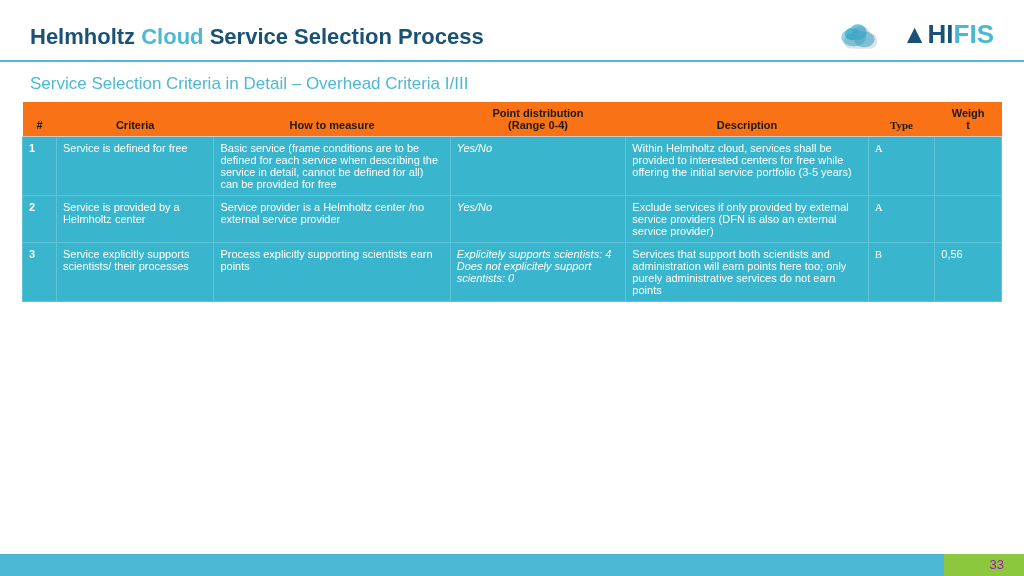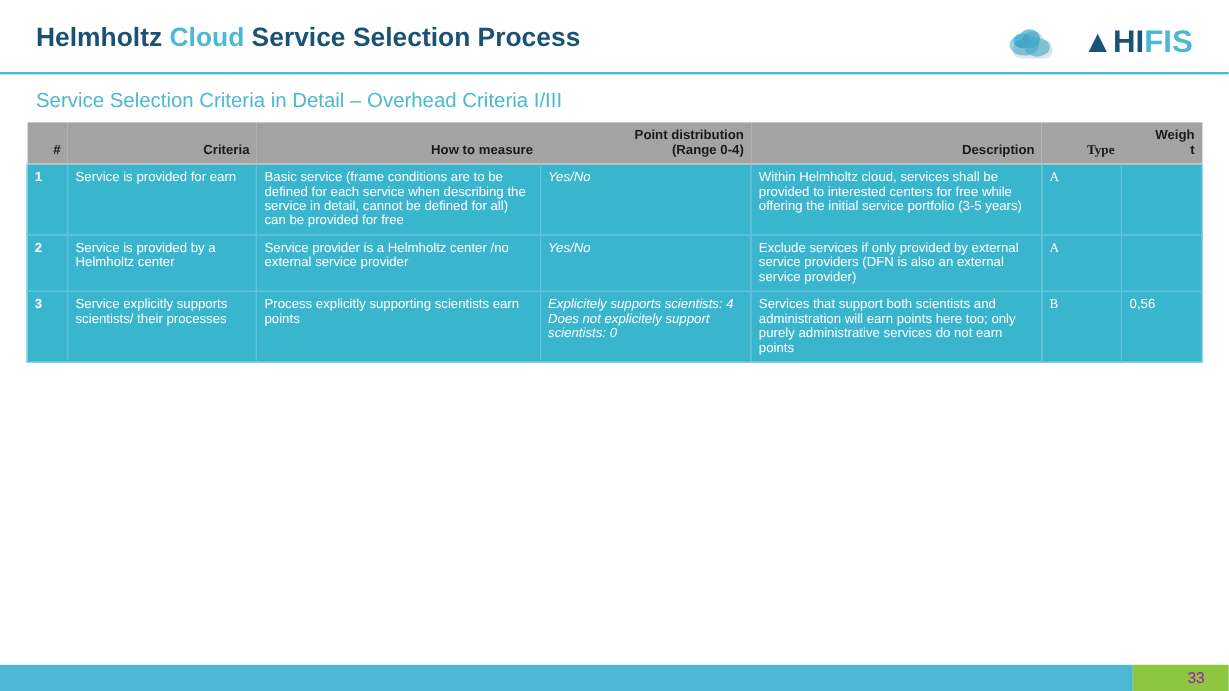--- a/index.html
+++ b/index.html
@@ -19,21 +19,21 @@
       display: flex;
       flex-direction: column;
     }
 
     
     .header {
       padding: 18px 30px 10px 30px;
       border-bottom: 2px solid #4db8d4;
       display: flex;
       justify-content: space-between;
-      align-items: flex-start;
+      align-items: flex-end;
     }
 
     .header-title {
       font-size: 22px;
       font-weight: bold;
       color: #1a5276;
     }
 
     .header-title .cloud {
       color: #4db8d4;
@@ -70,25 +70,25 @@
       flex: 1;
     }
 
     table {
       width: 100%;
       border-collapse: collapse;
       font-size: 11px;
     }
 
     thead tr th {
-      background: #a3a3a3;
+      background: #f97316;
       color: #1a1a1a;
       font-weight: bold;
       padding: 5px 6px;
-      text-align: right;
+      text-align: center;
       border-bottom: 1px solid #ccc;
       vertical-align: bottom;
     }
 
     tbody tr td {
       padding: 5px 6px;
       vertical-align: top;
       color: #ffffff;
       border: 1px solid #5fc4d8;
     }
@@ -206,21 +206,21 @@
           <th class="col-points">Point distribution<br>(Range 0-4)</th>
           <th class="col-desc">Description</th>
           <th class="col-type">Type</th>
           <th class="col-weight">Weigh<br>t</th>
         </tr>
       </thead>
       <tbody>
 
         <tr>
           <td class="col-num">1</td>
-          <td class="col-criteria">Service is provided for earn</td>
+          <td class="col-criteria">Service is defined for free</td>
           <td class="col-measure">Basic service (frame conditions are to be defined for each service when describing the service in detail, cannot be defined for all) can be provided for free</td>
           <td class="col-points italic-cell">Yes/No</td>
           <td class="col-desc">Within Helmholtz cloud, services shall be provided to interested centers for free while offering the initial service portfolio (3-5 years)</td>
           <td class="col-type">A</td>
           <td class="col-weight"></td>
         </tr>
 
         <tr>
           <td class="col-num">2</td>
           <td class="col-criteria">Service is provided by a Helmholtz center</td>

